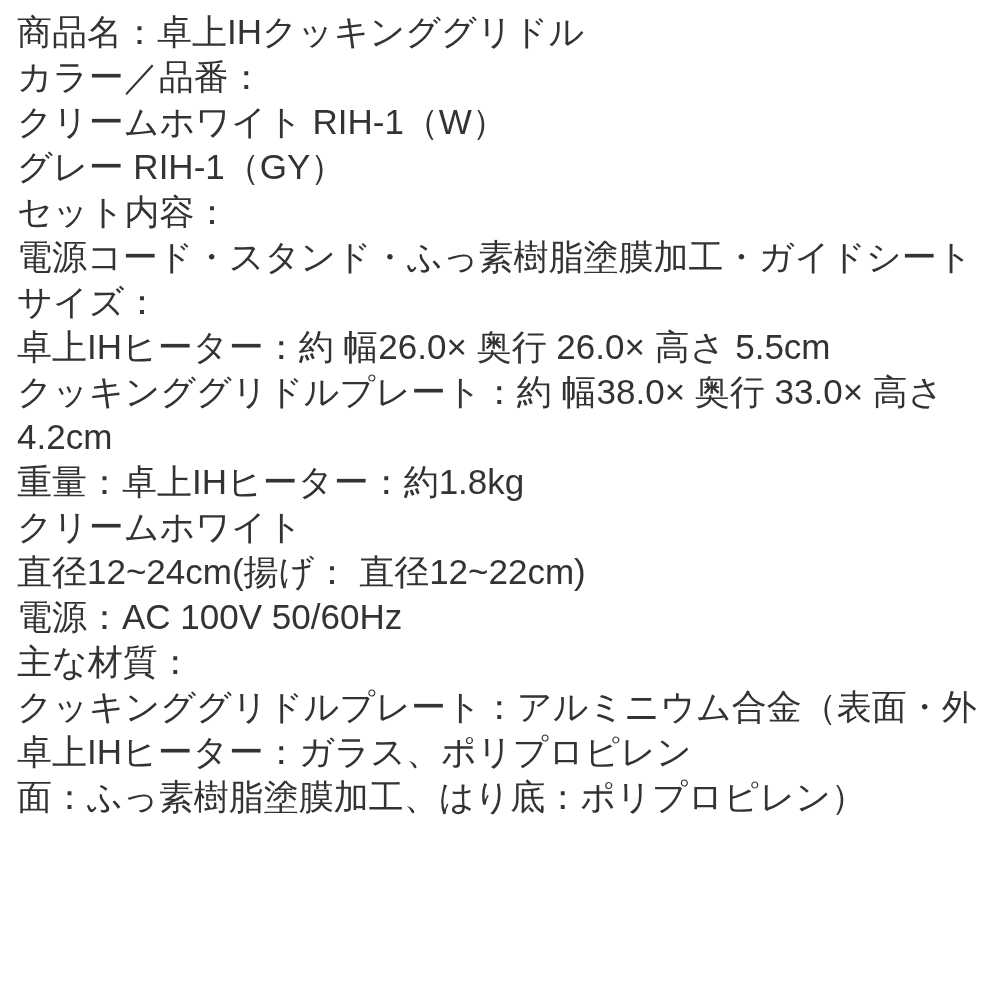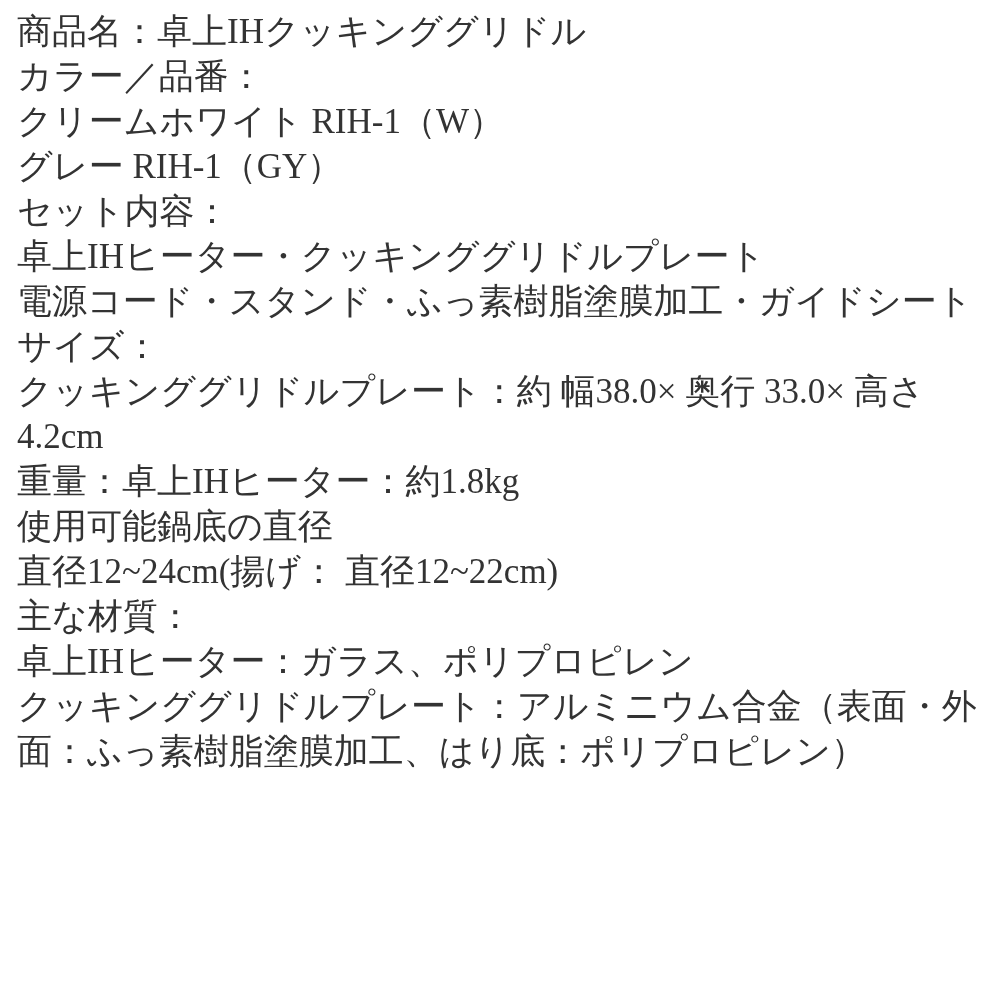--- a/index.html
+++ b/index.html
@@ -10,46 +10,47 @@
     width: 1000px;
     height: 1000px;
     background: #ffffff;
     overflow: hidden;
   }
   .spec-text {
     box-sizing: border-box;
     width: 1000px;
     height: 824px;
     padding: 9px 10px 0 17px;
-    font-family: Liberation Serif, serif;
+    font-family: Liberation Sans, sans-serif;
     font-size: 35px;
     line-height: 45px;
     color: #333333;
     letter-spacing: 0;
     overflow: hidden;
   }
   .spec-line {
     white-space: pre;
     height: 45px;
   }
 </style>
 </head>
 <body style="background: rgb(255, 255, 255);">
 
 <div class="spec-text" style="color: rgb(51, 51, 51);">
   <div class="spec-line">商品名：卓上IHクッキンググリドル</div>
   <div class="spec-line">カラー／品番：</div>
   <div class="spec-line">クリームホワイト RIH-1（W）</div>
   <div class="spec-line">グレー RIH-1（GY）</div>
   <div class="spec-line">セット内容：</div>
-  <div class="spec-line">卓上IHヒーター・クッキンググリドルプレート</div>
   <div class="spec-line">電源コード・スタンド・ふっ素樹脂塗膜加工・ガイドシート</div>
   <div class="spec-line">サイズ：</div>
+  <div class="spec-line">卓上IHヒーター：約 幅26.0× 奥行 26.0× 高さ 5.5cm</div>
   <div class="spec-line">クッキンググリドルプレート：約 幅38.0× 奥行 33.0× 高さ</div>
   <div class="spec-line">4.2cm</div>
   <div class="spec-line">重量：卓上IHヒーター：約1.8kg</div>
-  <div class="spec-line">使用可能鍋底の直径</div>
+  <div class="spec-line">クリームホワイト</div>
   <div class="spec-line">直径12~24cm(揚げ： 直径12~22cm)</div>
+  <div class="spec-line">電源：AC 100V 50/60Hz</div>
   <div class="spec-line">主な材質：</div>
+  <div class="spec-line">クッキンググリドルプレート：アルミニウム合金（表面・外</div>
   <div class="spec-line">卓上IHヒーター：ガラス、ポリプロピレン</div>
-  <div class="spec-line">クッキンググリドルプレート：アルミニウム合金（表面・外</div>
   <div class="spec-line">面：ふっ素樹脂塗膜加工、はり底：ポリプロピレン）</div>
 </div>
 
 </body></html>

